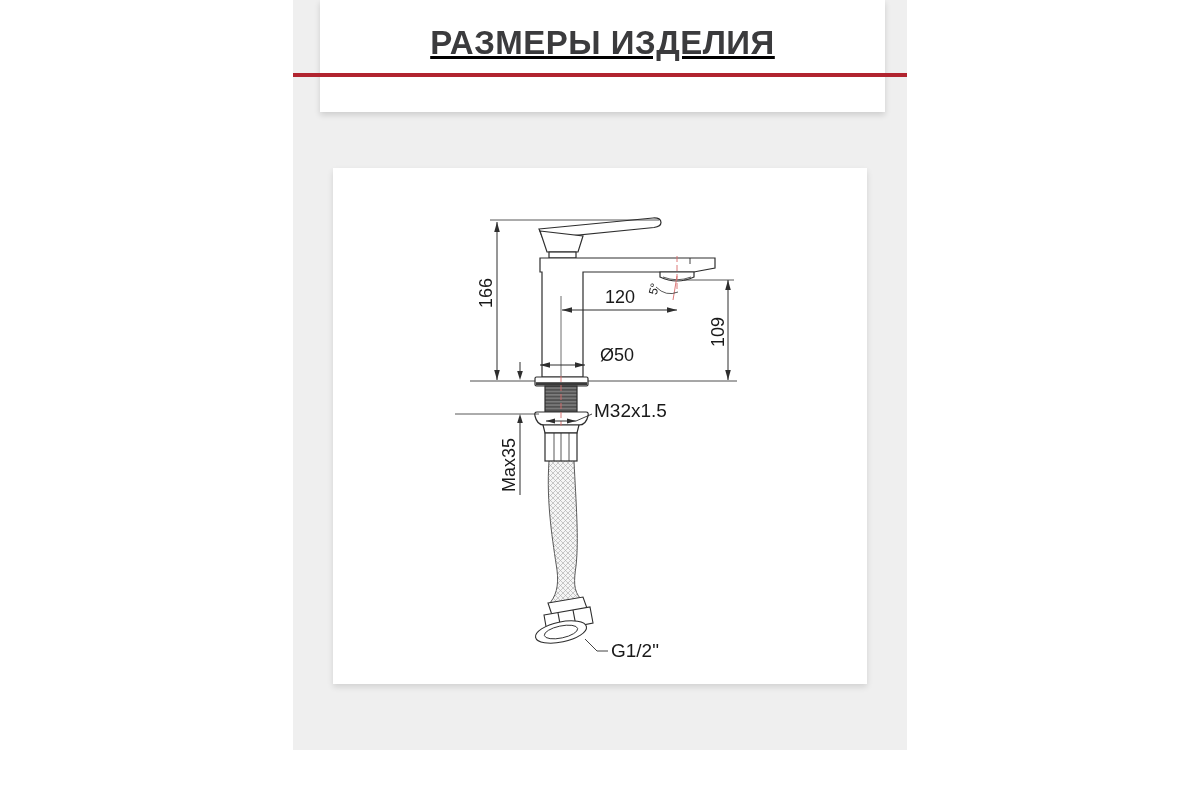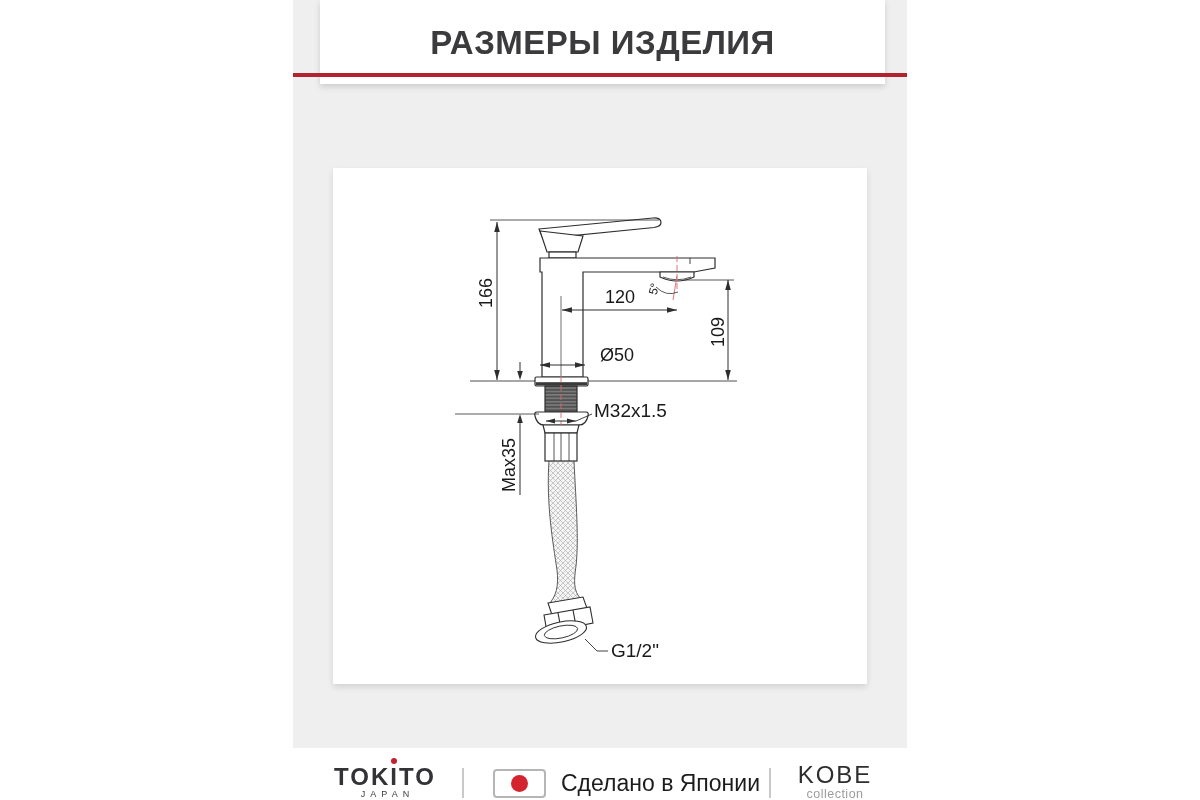--- a/index.html
+++ b/index.html
@@ -1,20 +1,20 @@
 <!DOCTYPE html>
 <html><head>
 <meta charset="utf-8">
 <style>
   html,body{margin:0;padding:0;background:#ffffff;width:1200px;height:800px;overflow:hidden;
     font-family:"Liberation Sans", sans-serif;}
   .stage{position:relative;width:1200px;height:800px;background:#fff;}
   .gray-panel{position:absolute;left:293px;top:0;width:614px;height:750px;background:#efefef;}
-  .title-card{position:absolute;left:320px;top:0;width:565px;height:84px;background:#ffffff;
-    box-shadow:0 3px 6px rgba(0,0,0,.14);}
+  .title-card{position:absolute;left:320px;top:0;width:565px;height:112px;background:#ffffff;
+    box-shadow:0 3px 6px rgba(0,0,0,.14);text-decoration:underline;}
   .page-title{margin:0;padding-top:24px;text-align:center;font-size:33px;font-weight:700;
     letter-spacing:.5px;color:#3b3b3d;}
   .red-line{position:absolute;left:293px;top:73px;width:614px;height:4px;background:#b1242f;z-index:5;}
   .drawing-card{position:absolute;left:333px;top:168px;width:534px;height:516px;background:#fff;
     box-shadow:0 3px 6px rgba(0,0,0,.12);}
   .drawing-card svg{display:block;}
   svg text{font-family:"Liberation Sans", sans-serif;fill:#191919;}
   .dim-txt{font-size:18px;}
   .dim-txt-sm{font-size:12px;}
   .lbl-txt{font-size:19px;}
@@ -167,34 +167,14 @@
 
       <text class="dim-txt-sm" transform="rotate(-75 321 121)" x="321" y="125" text-anchor="middle">5°</text>
 
       <g>
         <path d="M252,471 L264,483 L275,483" fill="none" stroke="#2e2e2e" stroke-width="0.9"></path>
       </g>
       <text class="lbl-txt" x="278" y="489" text-anchor="start">G1/2"</text>
     </svg>
   </div>
 
-  <div class="footer">
-    <div class="tokito">
-      <div class="tok-word"><span>TOK</span><span class="tok-i"><span>I</span><span class="tok-dot"></span></span><span>TO</span></div>
-      <div class="tok-japan">JAPAN</div>
-    </div>
-
-    <div class="footer-divider divider-1"></div>
-
-    <div class="flag">
-      <span class="flag-dot"></span>
-    </div>
-    <div class="made-in">Сделано в Японии</div>
-
-    <div class="footer-divider divider-2"></div>
-
-    <div class="kobe">
-      <div class="kobe-name">KOBE</div>
-      <div class="kobe-sub">collection</div>
-    </div>
-  </div>
 
 </div>
 
 </body></html>

